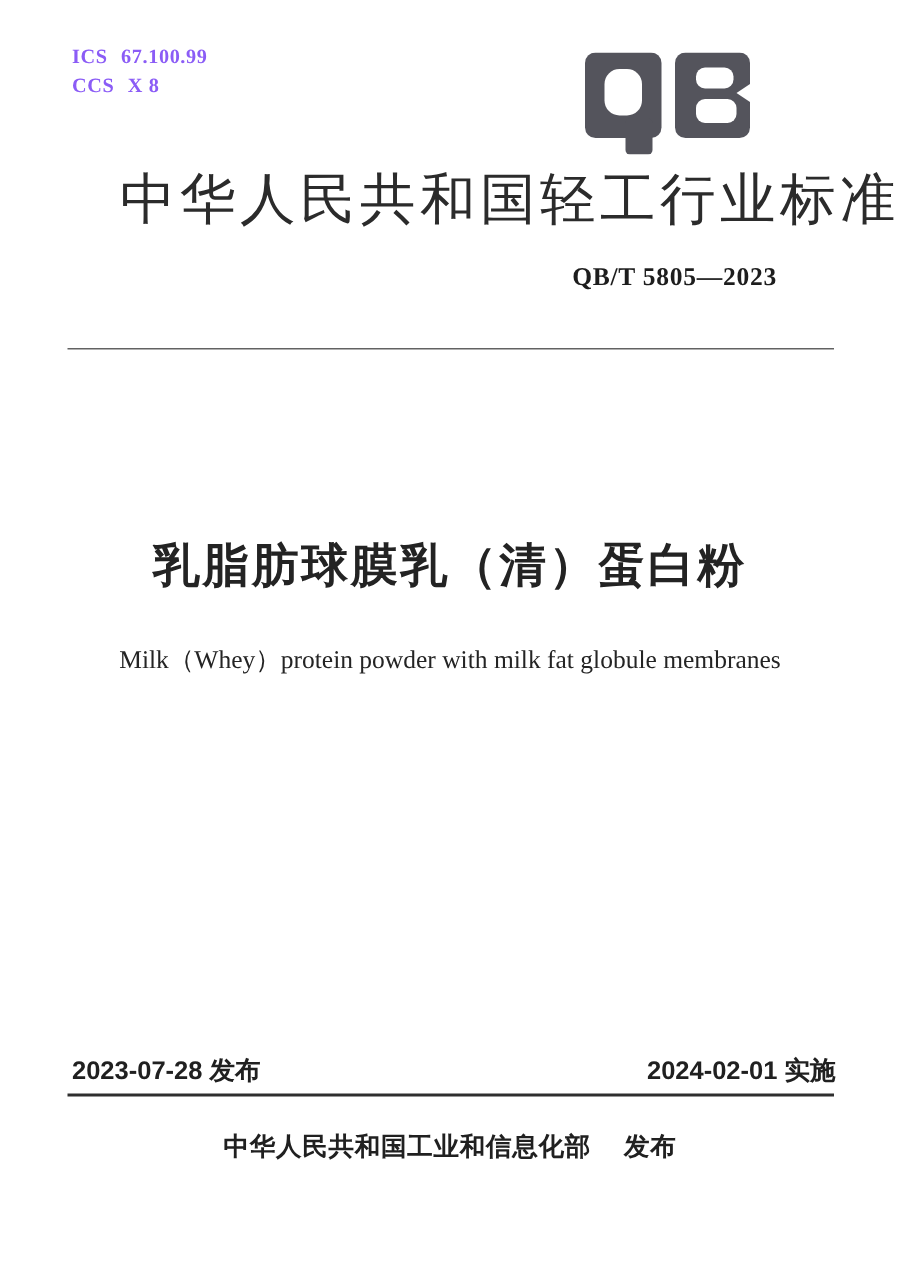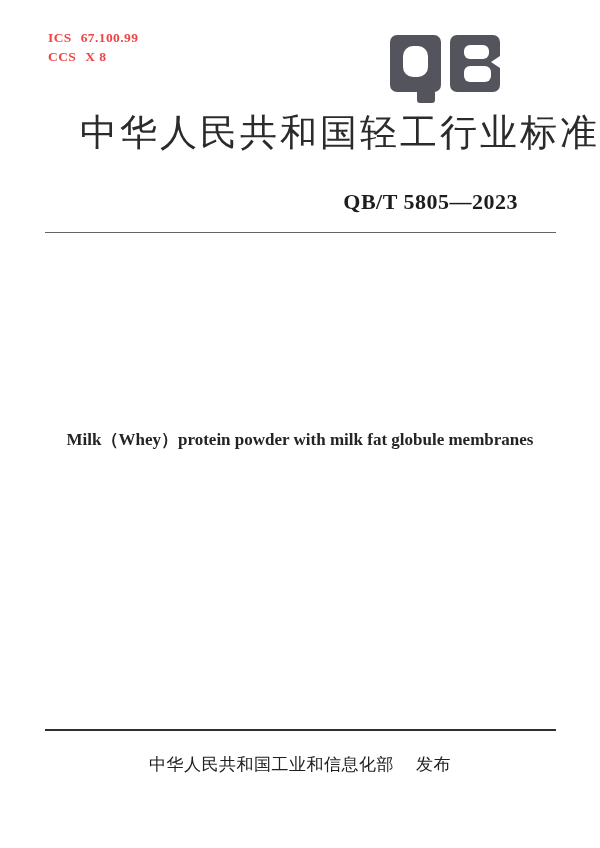--- a/index.html
+++ b/index.html
@@ -15,21 +15,21 @@
 
   
   .ics-block {
     position: absolute;
     left: 48px;
     top: 28px;
     font-family: "Liberation Serif", "DejaVu Serif", serif;
     font-weight: 700;
     font-size: 13.5px;
     line-height: 19px;
-    color: #ef4444;
+    color: #8b5cf6;
     letter-spacing: 0.4px;
   }
   .ics-row .code { margin-left: 9px; }
 
   
   .logo {
     position: absolute;
     left: 390px;
     top: 35px;
     width: 112px;
@@ -46,24 +46,24 @@
     font-size: 37px;
     line-height: 42px;
     letter-spacing: 3px;
     font-weight: 400;
     color: #2b2b2b;
     white-space: nowrap;
   }
   .std-number {
     position: absolute;
     right: 82px;
-    top: 189px;
+    top: 175px;
     font-family: "Liberation Serif", "DejaVu Serif", serif;
     font-weight: 700;
-    font-size: 22px;
+    font-size: 17px;
     letter-spacing: 0.5px;
     color: #1d1d1d;
   }
   .header-rule {
     position: absolute;
     left: 45px;
     top: 232px;
     width: 511px;
     height: 1px;
     background: #474747;
@@ -83,21 +83,21 @@
     color: #232323;
     white-space: nowrap;
   }
   .title-en {
     position: absolute;
     left: 0;
     top: 428px;
     width: 100%;
     text-align: center;
     font-family: "Liberation Serif", "DejaVu Serif", serif;
-    font-weight: 700;
+    font-weight: 400;
     font-size: 17px;
     color: #242424;
     white-space: nowrap;
   }
 
   
   .footer-dates {
     position: absolute;
     left: 48px;
     right: 43px;
@@ -118,21 +118,21 @@
   }
   .publisher {
     position: absolute;
     left: 0;
     top: 753px;
     width: 100%;
     display: flex;
     justify-content: center;
     gap: 22px;
     font-size: 17px;
-    font-weight: 400;
+    font-weight: 700;
     letter-spacing: 0.5px;
     color: #202020;
     white-space: nowrap;
   }
 </style>
 </head>
 <body>
 
 <div class="page">
 
@@ -160,23 +160,28 @@
       <rect x="27" y="44" width="18" height="24" rx="3"></rect>
     </g>
   </svg>
 
   <div class="header-title">中华人民共和国轻工行业标准</div>
 
   <div class="std-number">QB/T 5805—2023</div>
 
   <div class="header-rule"></div>
 
+  <div class="title-cn">乳脂肪球膜乳（清）蛋白粉</div>
 
   <div class="title-en">Milk（Whey）protein powder with milk fat globule membranes</div>
 
+  <div class="footer-dates">
+    <span>2023-07-28 发布</span>
+    <span>2024-02-01 实施</span>
+  </div>
 
   <div class="footer-rule"></div>
 
   <div class="publisher">
     <span>中华人民共和国工业和信息化部</span>
     <span>发布</span>
   </div>
 
 </div>
 

